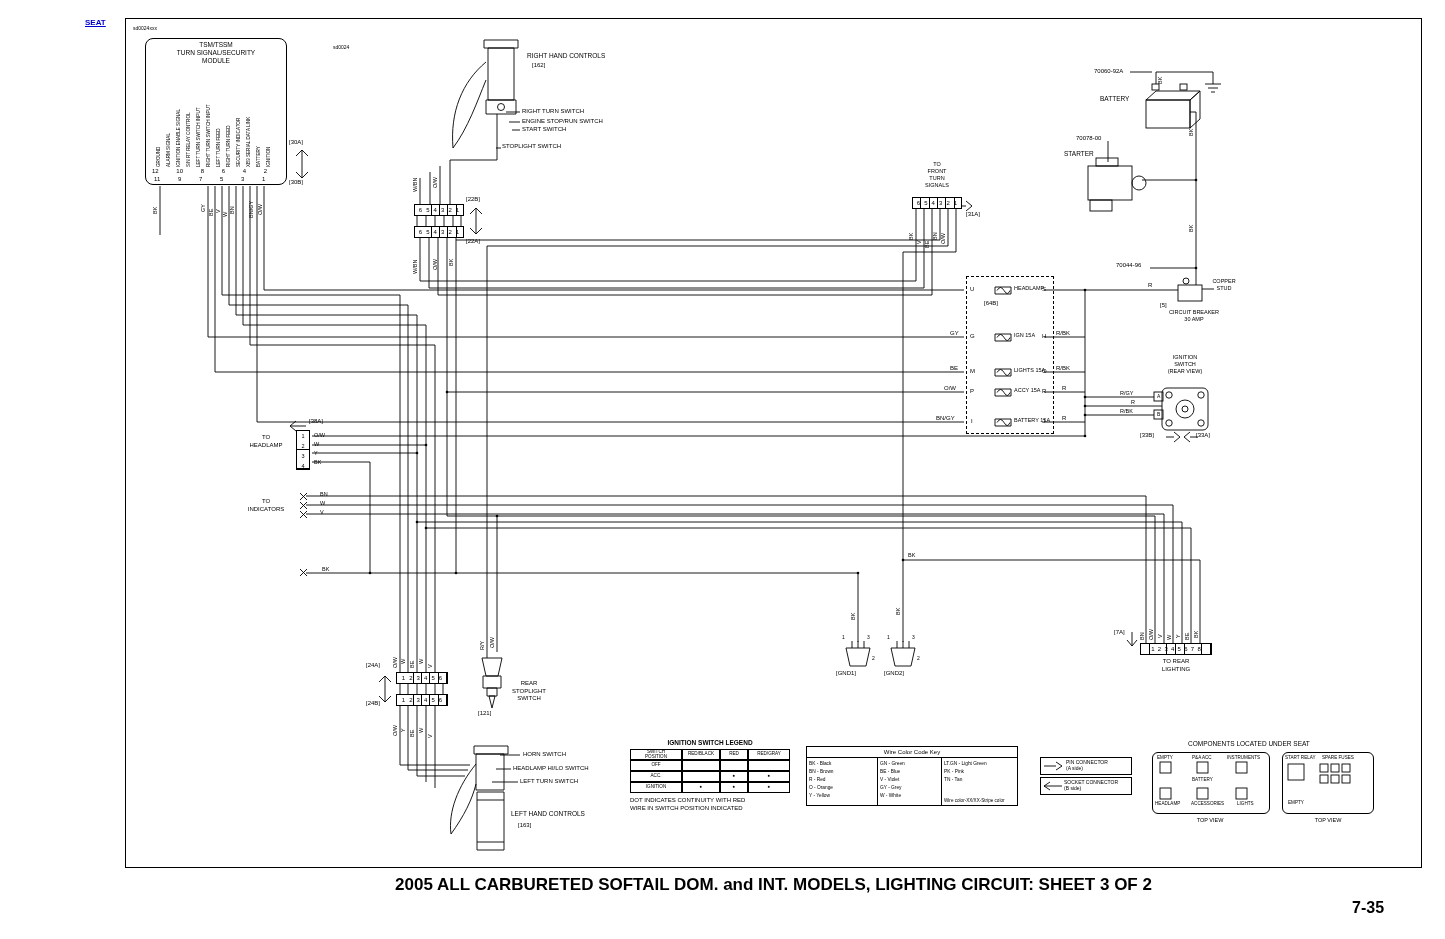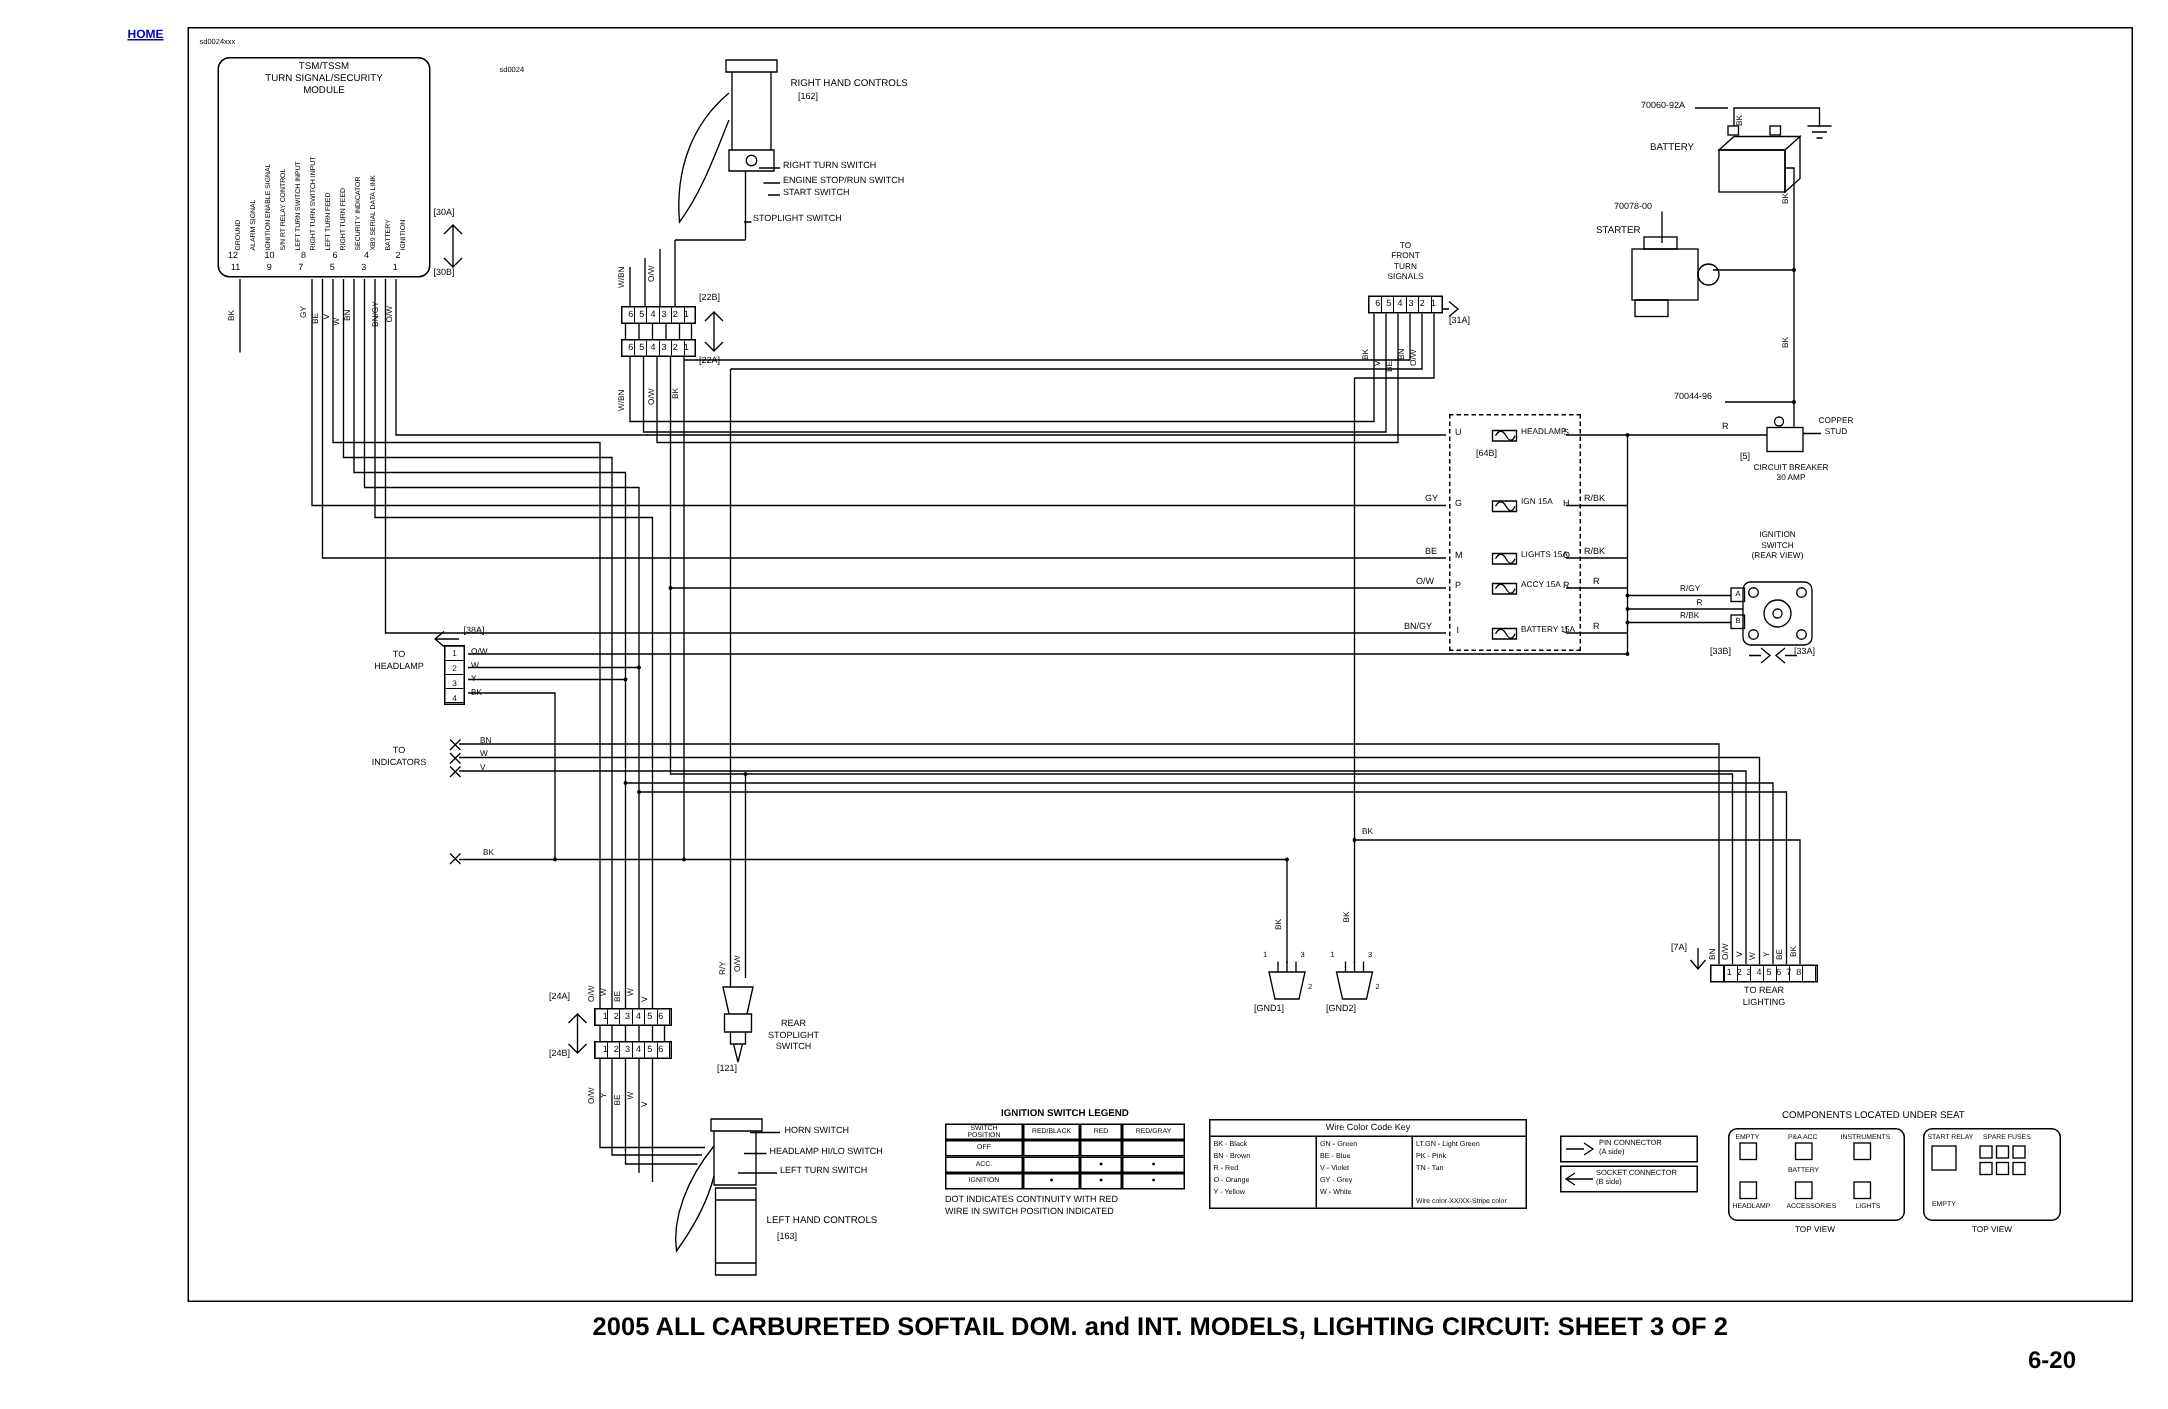--- a/index.html
+++ b/index.html
@@ -127,21 +127,21 @@
       <circle cx="1085" cy="290" r="1.3"></circle>
       <circle cx="1085" cy="397" r="1.3"></circle>
     <circle cx="1085" cy="406" r="1.3"></circle>
       <circle cx="1085" cy="415" r="1.3"></circle>
       <circle cx="1085" cy="436" r="1.3"></circle>
     <circle cx="1196" cy="268" r="1.3"></circle>
       <circle cx="1196" cy="180" r="1.3"></circle>
   </g>
 </svg>
 
-<a href="#" class="lbl s8 b" style="left:85px;top:18px">HOME</a>
+<a href="#" class="lbl s8 b" style="left:85px;top:18px">SEAT</a>
 <div class="box" style="left:125px;top:18px;width:1297px;height:850px"></div>
 <div class="lbl s5" style="left:133px;top:25px">sd0024xxx</div>
 <div class="lbl s5" style="left:333px;top:44px">sd0024</div>
 
 <div class="box" style="left:145px;top:38px;width:142px;height:147px;border-radius:8px"></div>
 <div class="lbl s65 c" style="left:147px;top:41px;width:138px">TSM/TSSM
 TURN SIGNAL/SECURITY
 MODULE</div>
 <span class="vp" style="left:157px;top:167px">GROUND</span>
 <span class="vp" style="left:167px;top:167px">ALARM SIGNAL</span>
@@ -380,13 +380,13 @@
 <div class="lbl s45" style="left:1191px;top:801px">ACCESSORIES</div>
 <div class="lbl s45" style="left:1237px;top:801px">LIGHTS</div>
 <div class="lbl s55 c" style="left:1180px;top:817px;width:60px">TOP VIEW</div>
 <div class="abs" style="left:1282px;top:752px;width:92px;height:62px;border:1px solid #000;border-radius:6px"></div>
 <div class="lbl s45" style="left:1285px;top:755px">START RELAY</div>
 <div class="lbl s45" style="left:1322px;top:755px">SPARE FUSES</div>
 <div class="lbl s45" style="left:1288px;top:800px">EMPTY</div>
 <div class="lbl s55 c" style="left:1298px;top:817px;width:60px">TOP VIEW</div>
 
 <div class="lbl b c" style="left:125px;top:874px;width:1297px;font-size:17px">2005 ALL CARBURETED SOFTAIL DOM. and INT. MODELS, LIGHTING CIRCUIT: SHEET 3 OF 2</div>
-<div class="lbl b" style="left:1352px;top:898px;font-size:16px">6-20</div>
+<div class="lbl b" style="left:1352px;top:898px;font-size:16px">7-35</div>
 
 </body></html>

